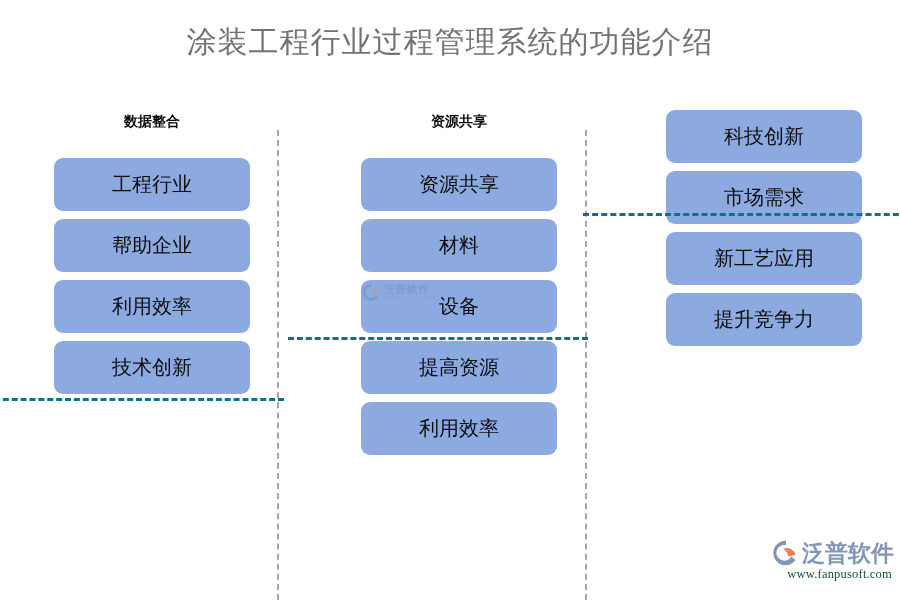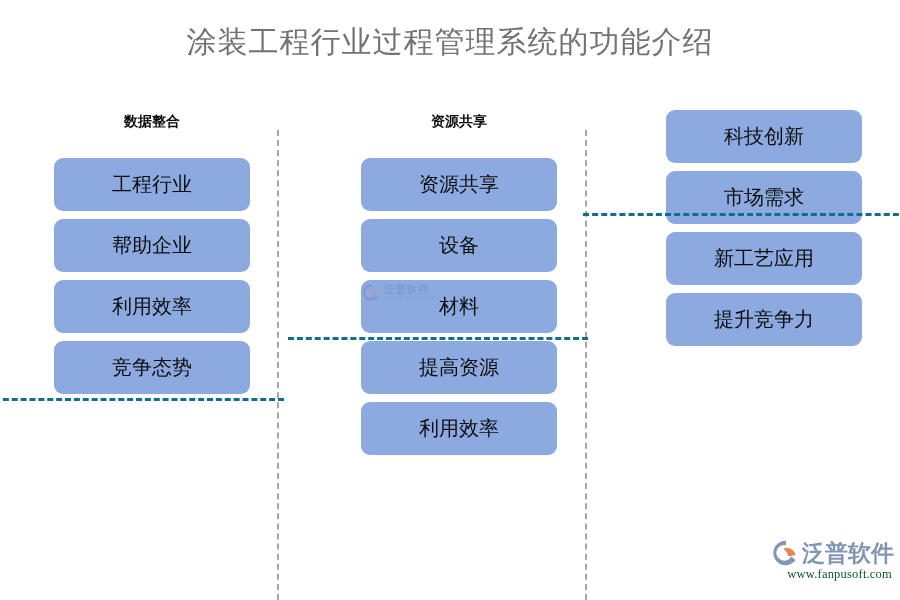--- a/index.html
+++ b/index.html
@@ -192,30 +192,30 @@
 
   <div class="v-sep v-sep-1"></div>
   <div class="v-sep v-sep-2"></div>
 
   <div class="column col-1">
     <div class="col-header">数据整合</div>
     <div class="box-stack">
       <div class="flow-box">工程行业</div>
       <div class="flow-box">帮助企业</div>
       <div class="flow-box">利用效率</div>
-      <div class="flow-box">竞争态势</div>
+      <div class="flow-box">技术创新</div>
     </div>
   </div>
 
   <div class="column col-2">
     <div class="col-header">资源共享</div>
     <div class="box-stack">
       <div class="flow-box">资源共享</div>
+      <div class="flow-box">材料</div>
       <div class="flow-box">设备</div>
-      <div class="flow-box">材料</div>
       <div class="flow-box">提高资源</div>
       <div class="flow-box">利用效率</div>
     </div>
   </div>
 
   <div class="column col-3">
     <div class="box-stack">
       <div class="flow-box">科技创新</div>
       <div class="flow-box">市场需求</div>
       <div class="flow-box">新工艺应用</div>

